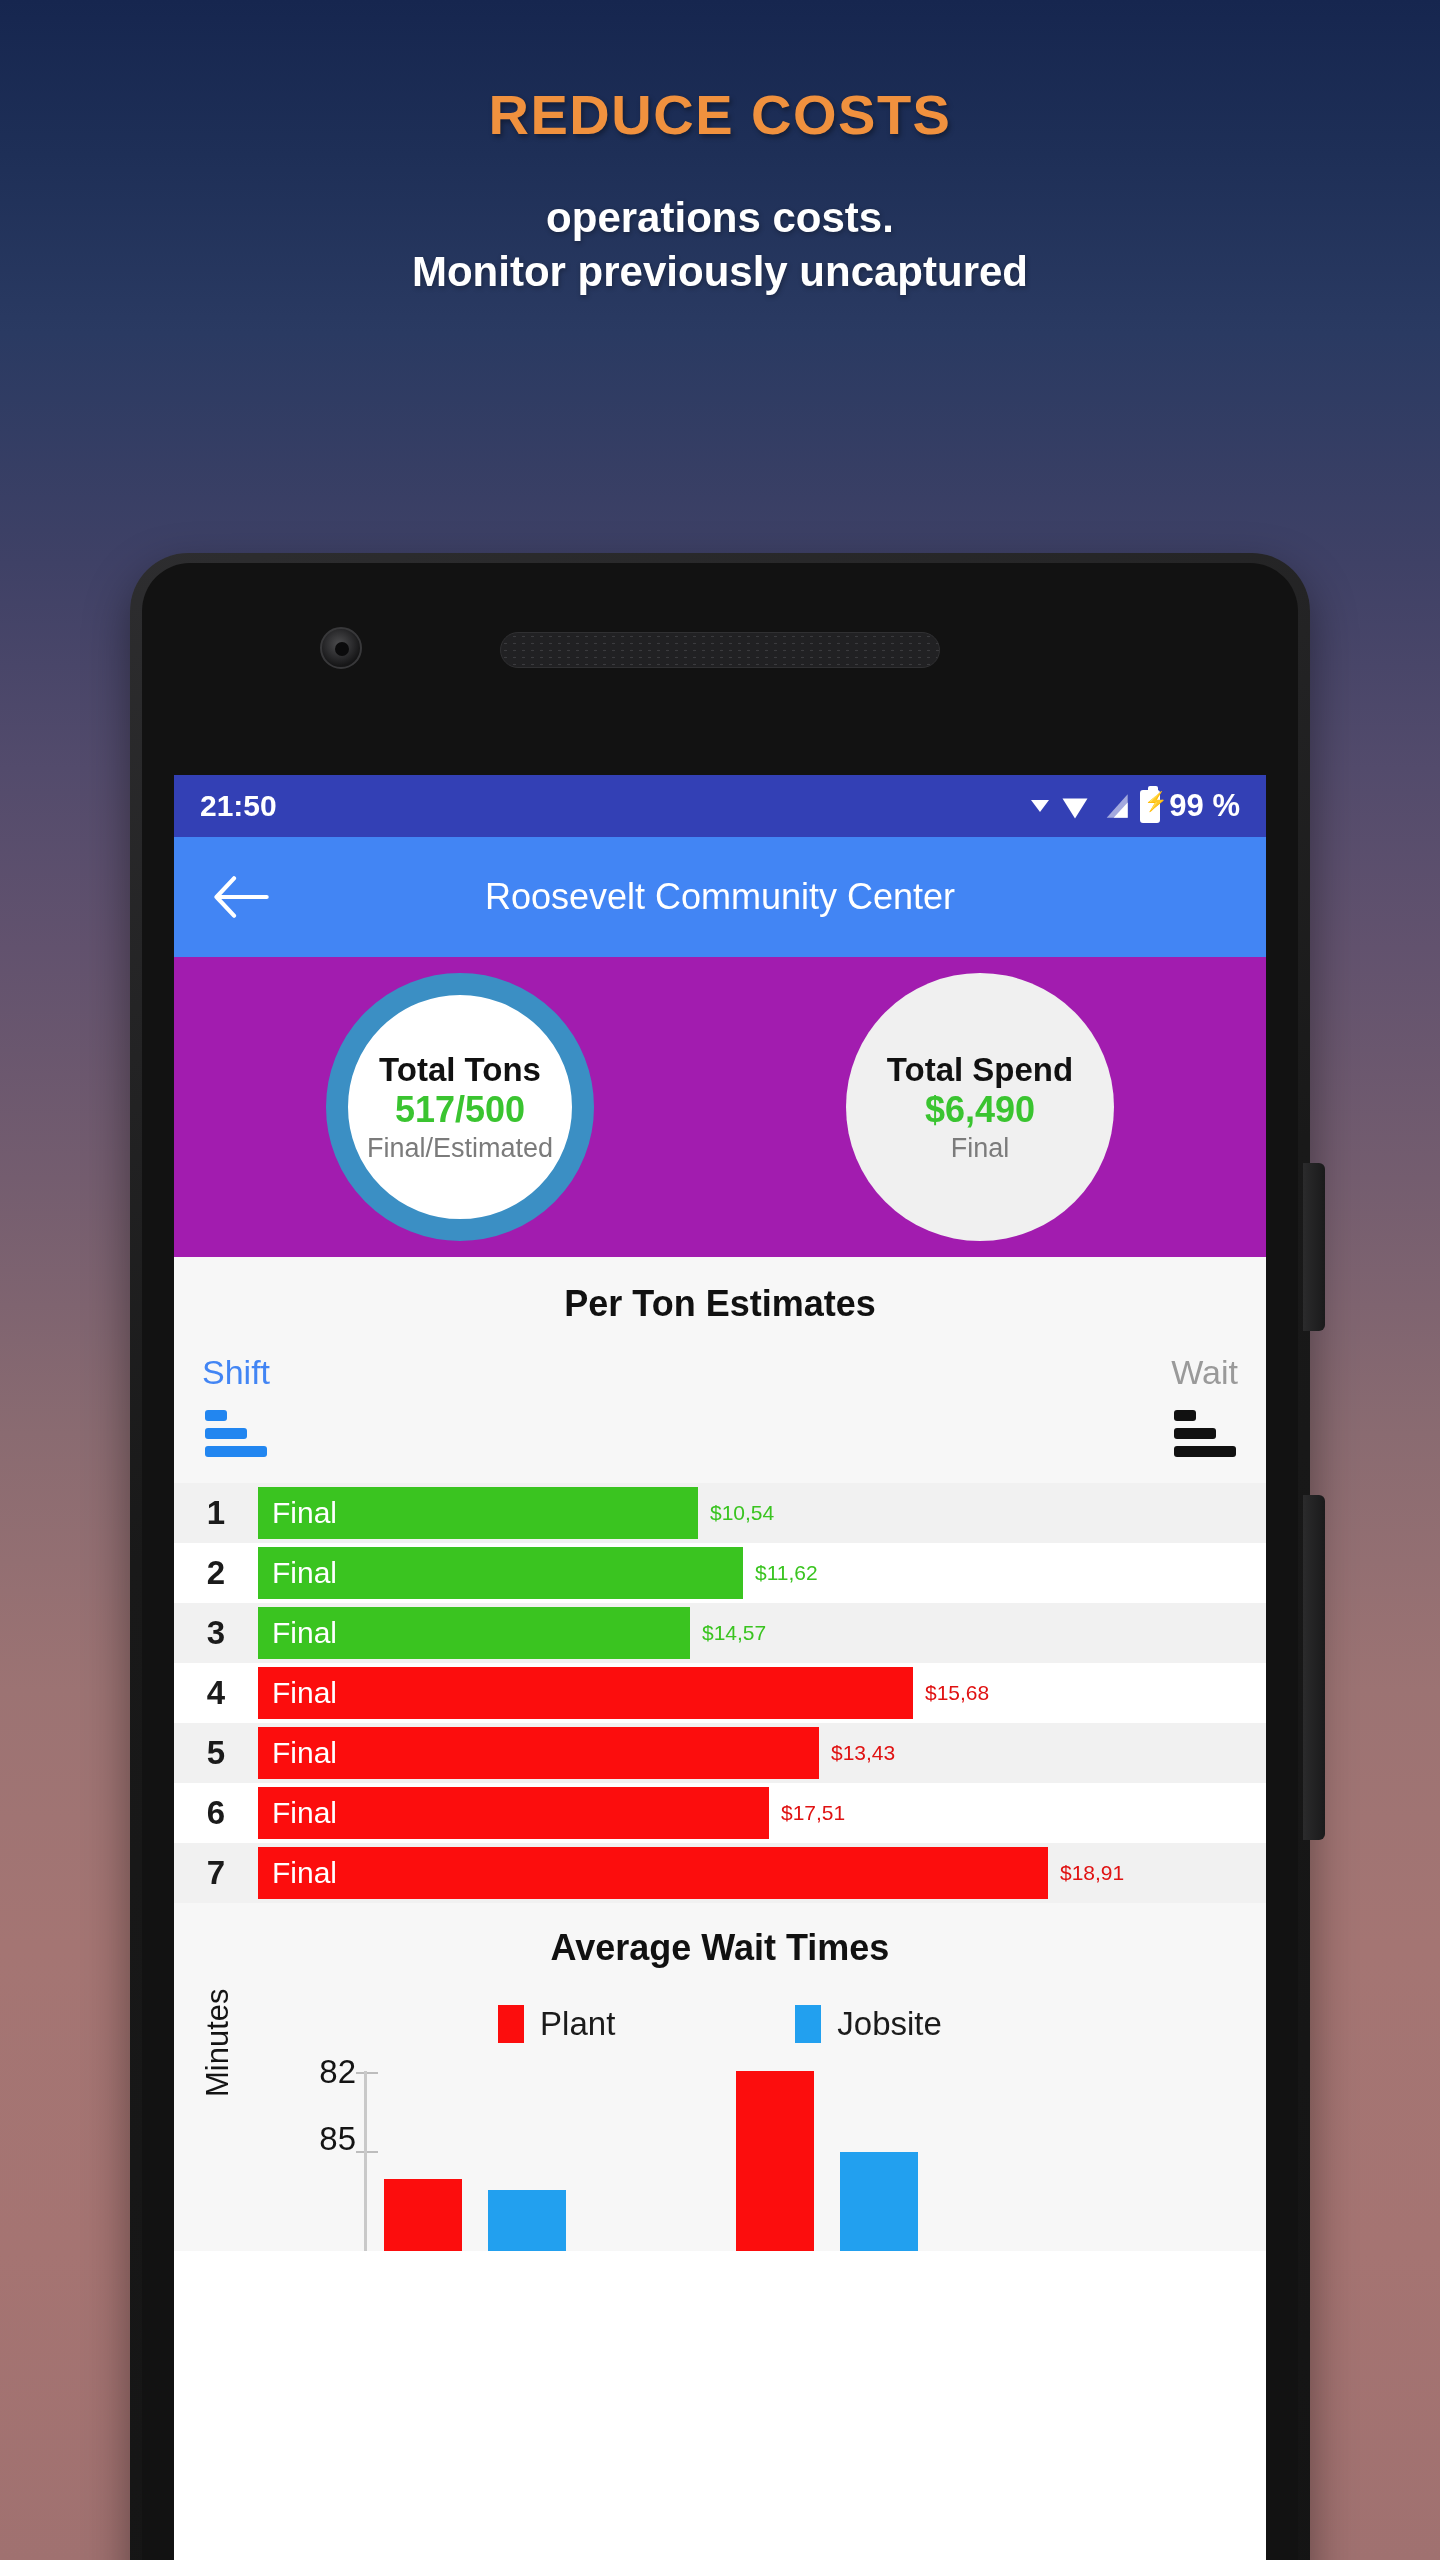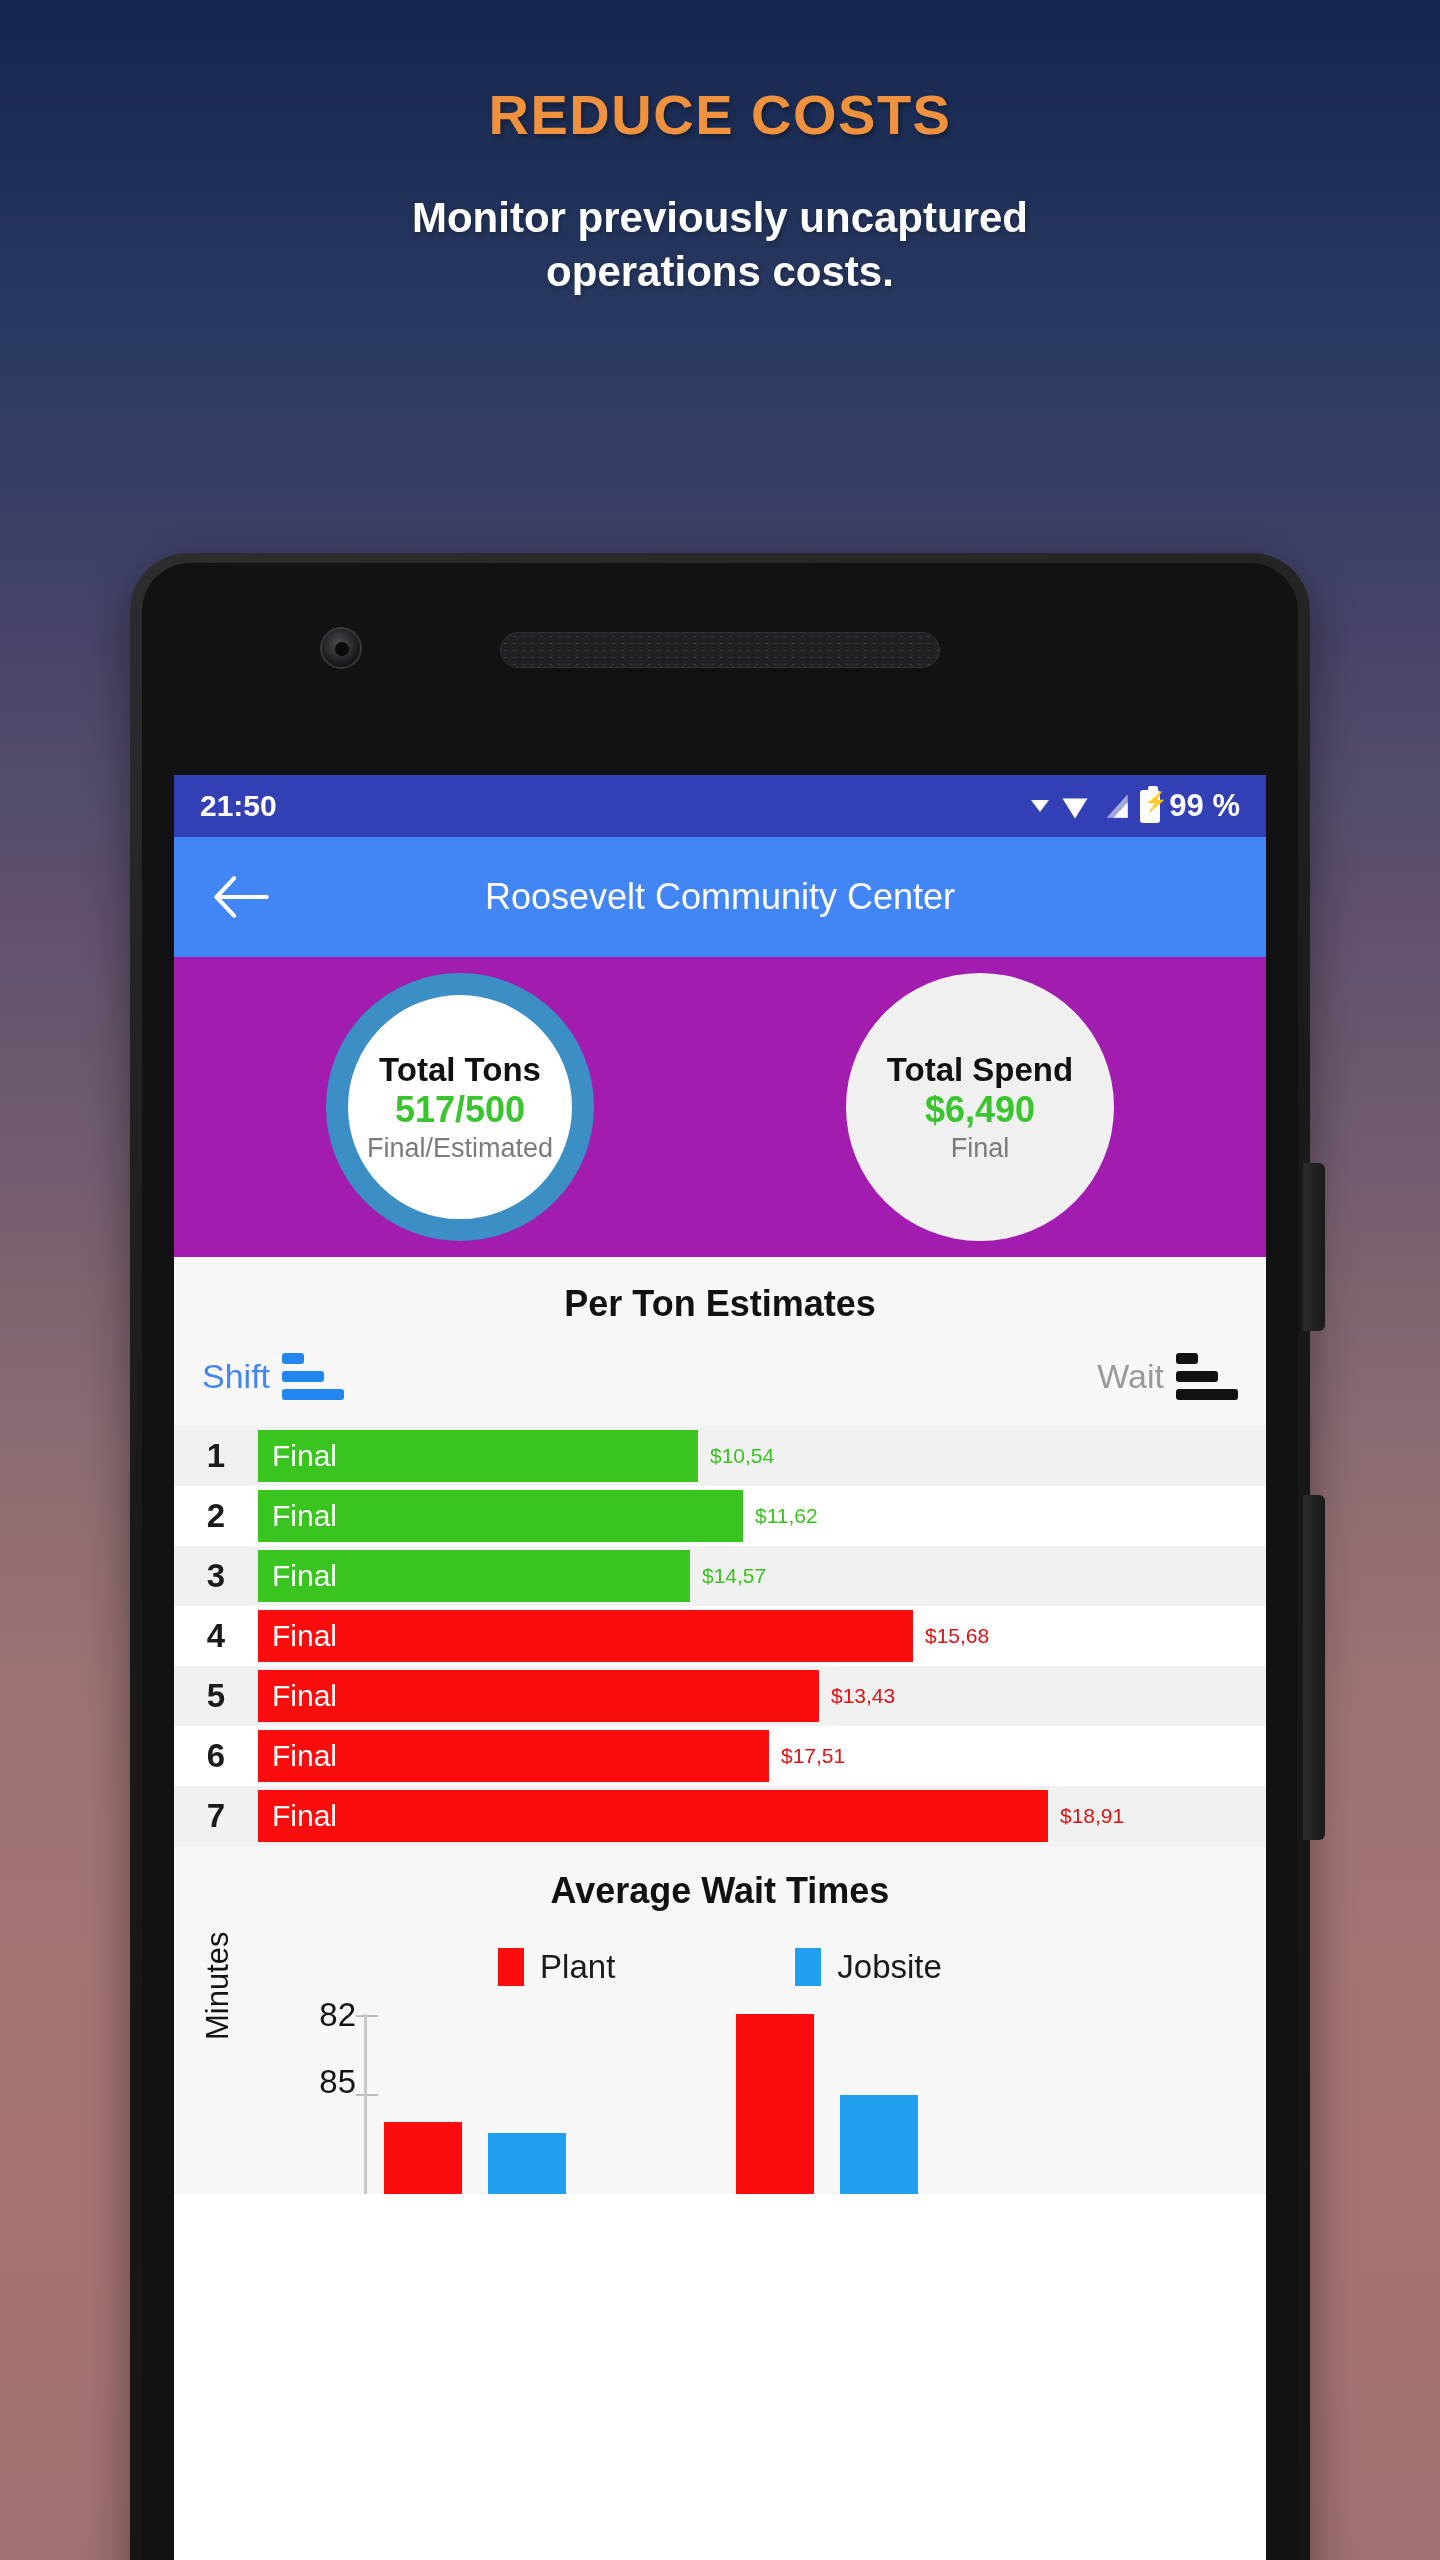--- a/index.html
+++ b/index.html
@@ -116,21 +116,21 @@
   
   .section { background:#f7f7f7; }
   .section-title {
     text-align:center; font-size:36px; font-weight:bold; color:#111;
     padding:26px 0 22px;
   }
   .sortrow {
     display:flex; align-items:center; justify-content:space-between;
     padding:6px 28px 26px;
   }
-  .sortcell { display:flex; align-items:center; gap:12px; }
+  .sortcell { display:flex; align-items:center; gap:18px;flex-direction:column; }
   .sort-label { font-size:34px; }
   .sort-label.active { color:#4285f4; }
   .sort-label.idle { color:#9a9a9a; }
   .sorticon { display:flex; flex-direction:column; gap:7px; align-items:flex-start; }
   .sorticon i { display:block; height:11px; border-radius:3px; }
   .sorticon.blue i { background:#2286f0; }
   .sorticon.dark i { background:#111111; }
   .sorticon i:nth-child(1){ width:22px; }
   .sorticon i:nth-child(2){ width:42px; }
   .sorticon i:nth-child(3){ width:62px; }
@@ -178,22 +178,22 @@
   .vbar.plant { background:#fc0d0d; }
   .vbar.jobsite { background:#22a0ef; }
   .vgap { width:118px; }
 </style>
 </head>
 <body>
 
 <div class="promo">
   <div class="promo-title">REDUCE COSTS</div>
   <div class="promo-sub">
+    <div>operations costs.</div>
     <div>Monitor previously uncaptured</div>
-    <div>operations costs.</div>
   </div>
 </div>
 
 <div class="phone">
   <div class="phone-inner"></div>
 </div>
 <div class="cam"></div>
 <div class="speaker"></div>
 <div class="btn-power"></div>
 <div class="btn-vol"></div>

